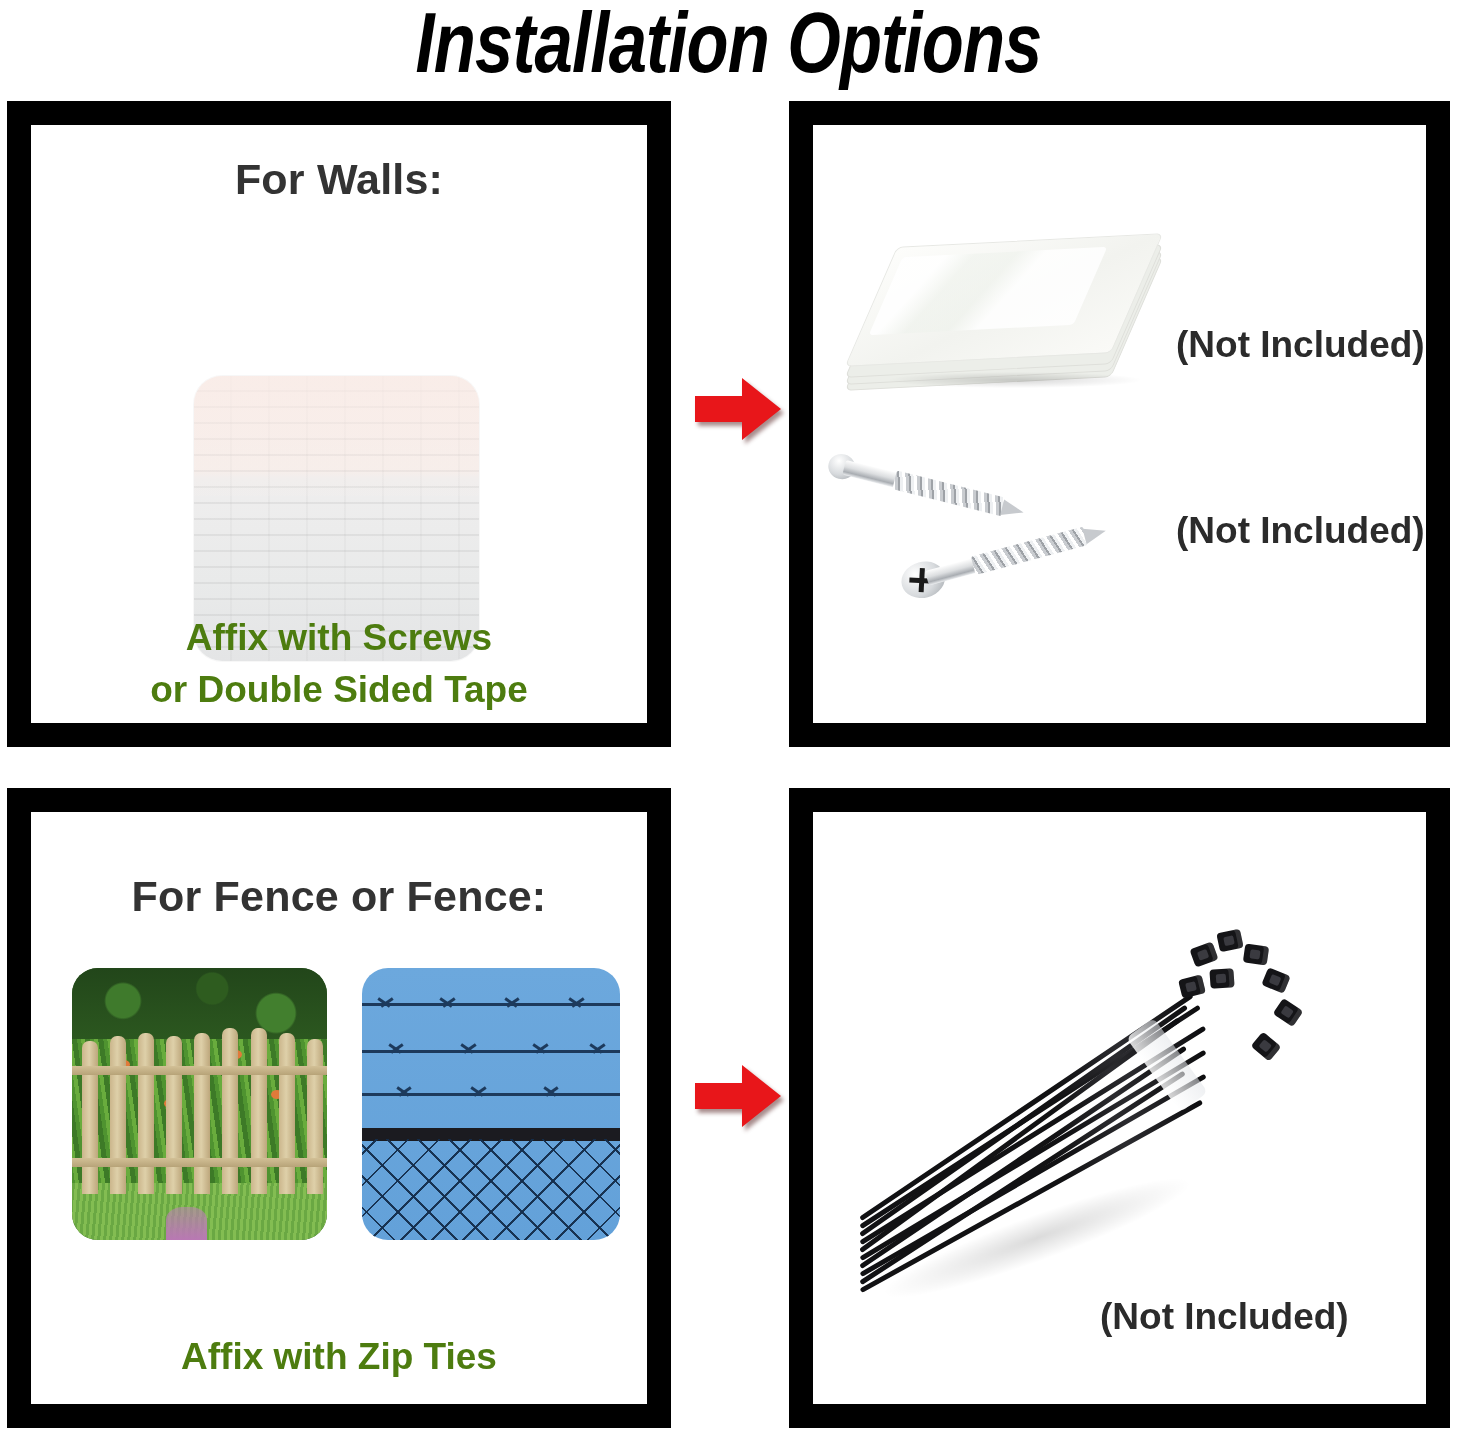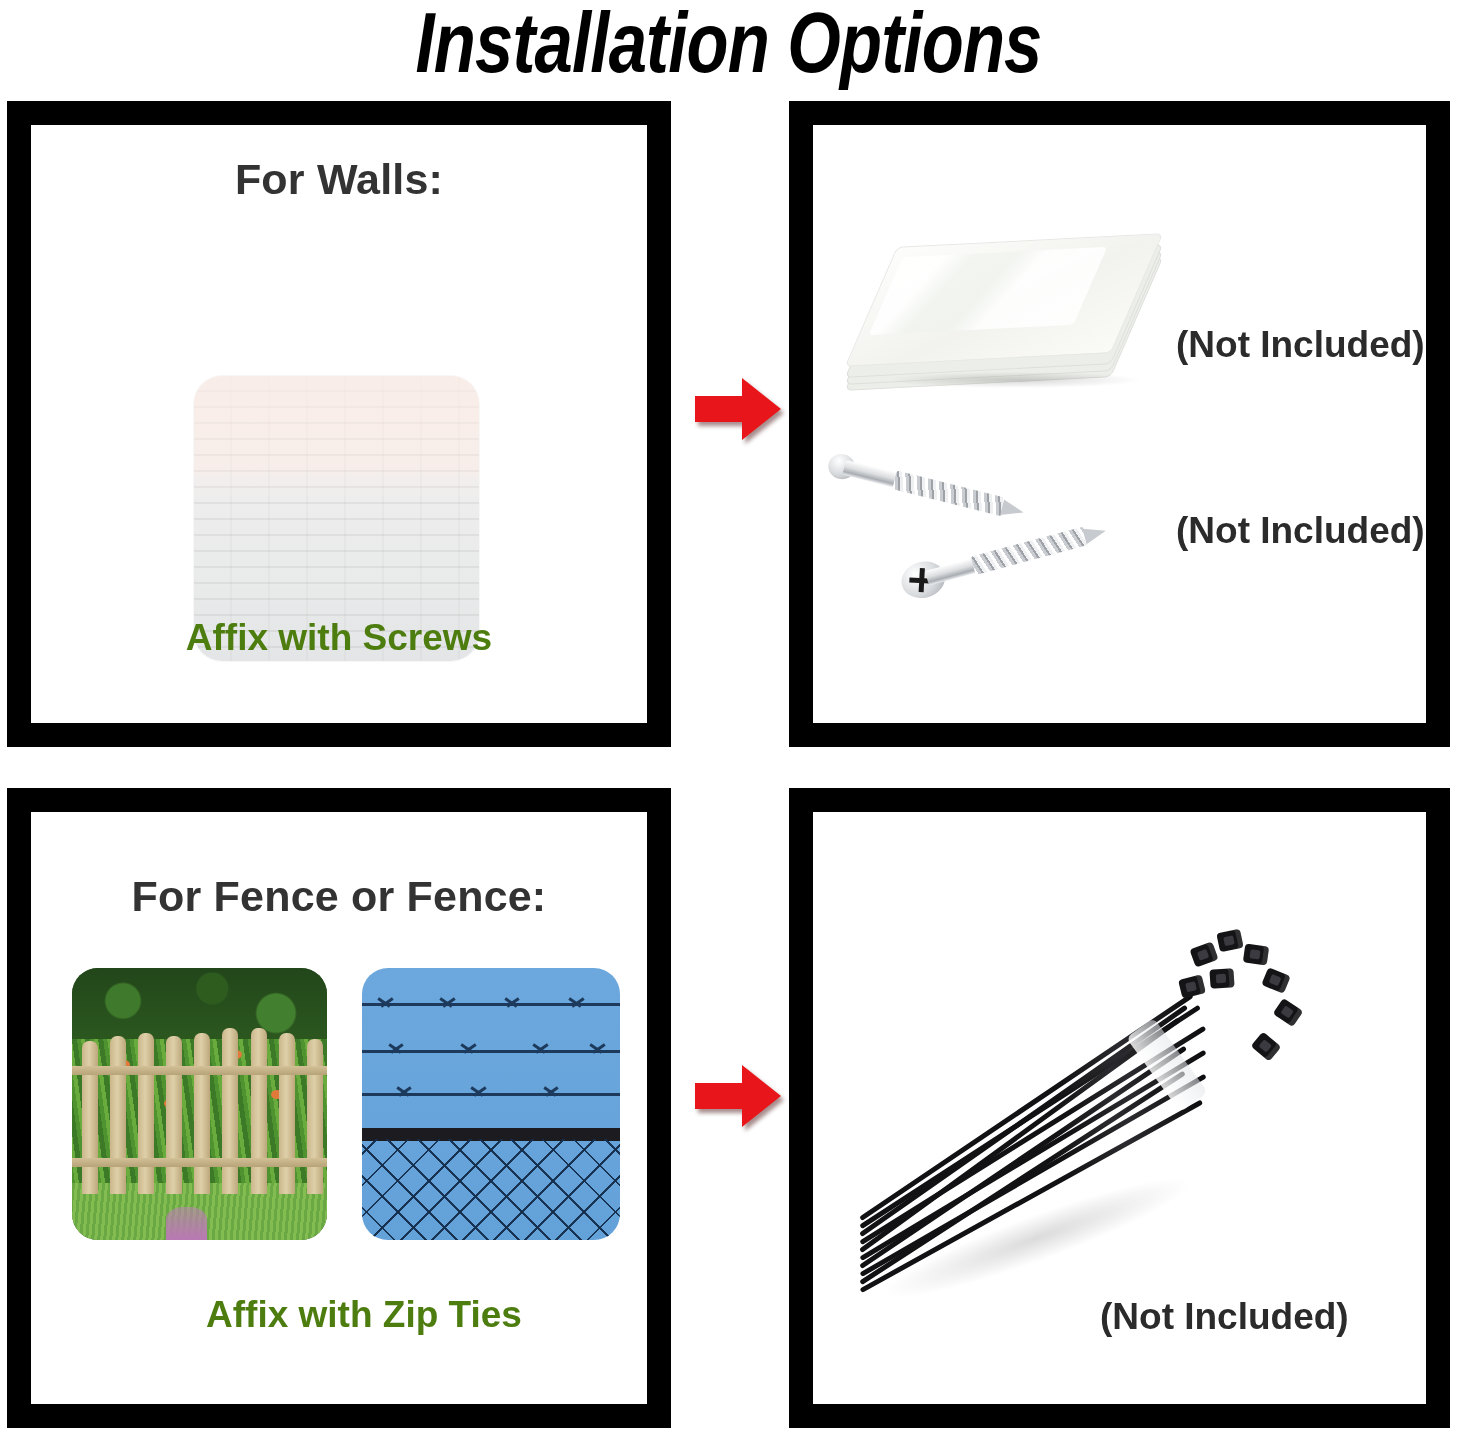--- a/index.html
+++ b/index.html
@@ -160,20 +160,21 @@
 
     <div class="heading" style="top:24px;margin-top:6px;">For Walls:</div>
 
     <div class="brickwall">
       <div class="courses"></div>
       <div class="courses2"></div>
       <div class="warm"></div>
     </div>
 
     <div class="caption" style="top:487px;">Affix with Screws</div>
+    <div class="caption" style="top:539px;">or Double Sided Tape</div>
   </div>
 </div>
 
 <div class="arrow" id="arrow-top">
   <svg viewBox="0 0 86 66" width="86" height="66" aria-hidden="true">
     <polygon points="0,20 47,20 47,2 86,33 47,64 47,46 0,46" fill="#E8161A"></polygon>
   </svg>
 </div>
 
 <div class="panel" id="panel-hw">
@@ -205,21 +206,21 @@
   <div class="screw-thread" style="left:48px;width:116px;"></div>
   <div class="screw-tip" style="left:163px;"></div>
 </div>
 
 <div class="ni-label" style="left:1176px;top:324px;">(Not Included)</div>
 <div class="ni-label" style="left:1176px;top:510px;">(Not Included)</div>
 
 <div class="panel" id="panel-fence">
   <div class="panel-inner">
     <div class="heading" style="top:60px;">For Fence or Fence:</div>
-    <div class="caption" style="top:477px;margin-left:25px;">Affix with Zip Ties</div>
+    <div class="caption" style="top:519px;">Affix with Zip Ties</div>
   </div>
 </div>
 
 <div class="photo" id="fence-photo">
   <div class="fence-sky"></div>
   <div class="fence-hedge"></div>
   <div class="fence-foliage"></div>
   <div class="fence-flower" style="left:18%;top:34%;"></div>
   <div class="fence-flower" style="left:62%;top:30%;"></div>
   <div class="fence-flower" style="left:36%;top:48%;"></div>

